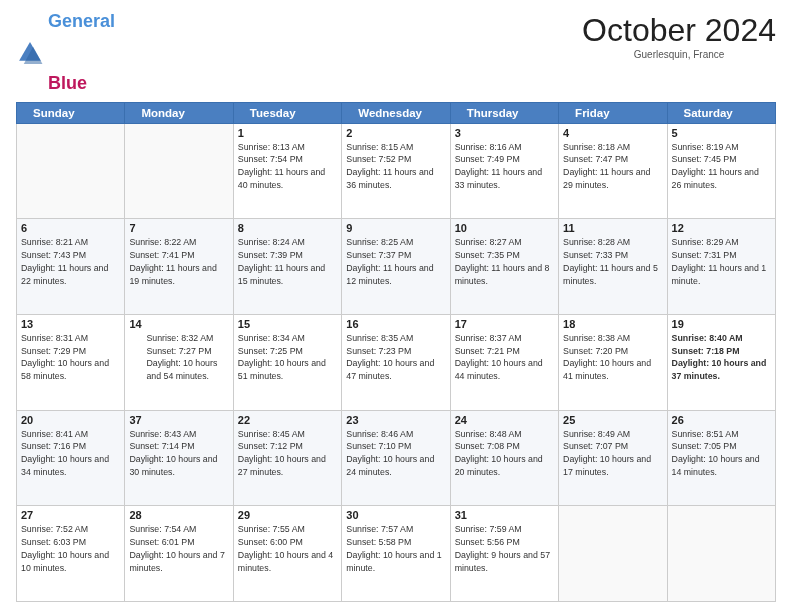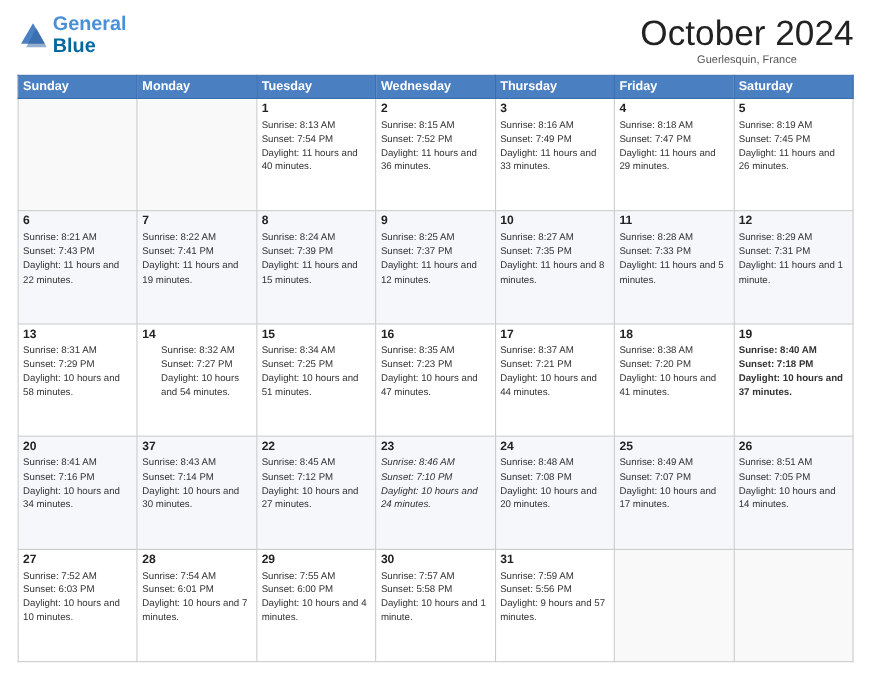--- a/index.html
+++ b/index.html
@@ -59,21 +59,21 @@
     .calendar-table {
       width: 100%;
       border-collapse: collapse;
       flex: 1;
     }
     .calendar-table th {
       background: #4a7fc1;
       color: #fff;
       font-size: 11.5px;
       font-weight: bold;
-      padding: 4px 4px;
+      padding: 4px 16px;
       text-align: left;
       border: 1px solid #3a6faf;
     }
     .calendar-table td {
       border: 1px solid #ccc;
       vertical-align: top;
       padding: 3px 4px;
       font-size: 9px;
       color: #333;
       width: calc(100% / 7);
@@ -107,21 +107,21 @@
 
 <div class="page">
   <div class="header">
     <div class="logo">
       <svg class="logo-icon" viewBox="0 0 36 36">
         <polygon points="18,4 32,28 4,28" fill="#4a7fc1"></polygon>
         <polygon points="22,10 34,32 10,32" fill="#2a5fa0" opacity="0.5"></polygon>
       </svg>
       <div class="logo-text">
         <div><span>General</span></div>
-        <div style="color:#0369a1;">Blue</div>
+        <div style="color:#be185d;margin-top:42px;">Blue</div>
       </div>
     </div>
     <div class="title-block">
       <div class="month-title">October 2024</div>
       <div class="location">Guerlesquin, France</div>
     </div>
   </div>
 
   <table class="calendar-table">
     <thead>
@@ -272,21 +272,21 @@
 Daylight: 10 hours and 30 minutes.</div>
           </td>
           <td>
             <span class="day-number">22</span>
             <div class="day-info" style="white-space: pre-line;">Sunrise: 8:45 AM
 Sunset: 7:12 PM
 Daylight: 10 hours and 27 minutes.</div>
           </td>
           <td>
             <span class="day-number">23</span>
-            <div class="day-info" style="white-space: pre-line; font-style: italic;">Sunrise: 8:46 AM
+            <div class="day-info" style="white-space: pre-line;">Sunrise: 8:46 AM
 Sunset: 7:10 PM
 Daylight: 10 hours and 24 minutes.</div>
           </td>
           <td>
             <span class="day-number">24</span>
             <div class="day-info" style="white-space: pre-line;">Sunrise: 8:48 AM
 Sunset: 7:08 PM
 Daylight: 10 hours and 20 minutes.</div>
           </td>
           <td>

